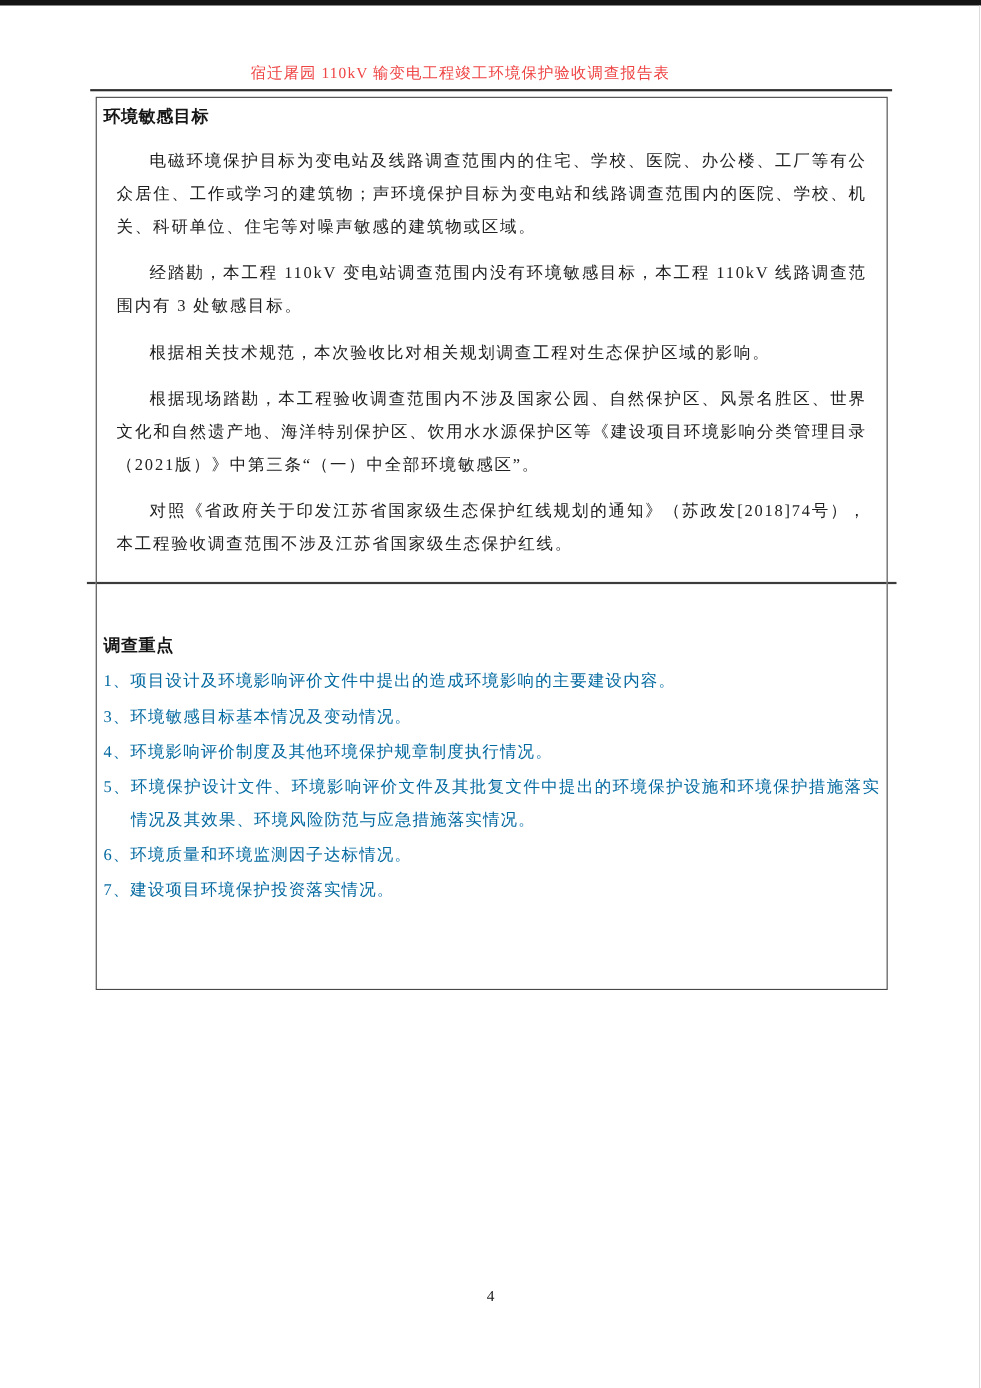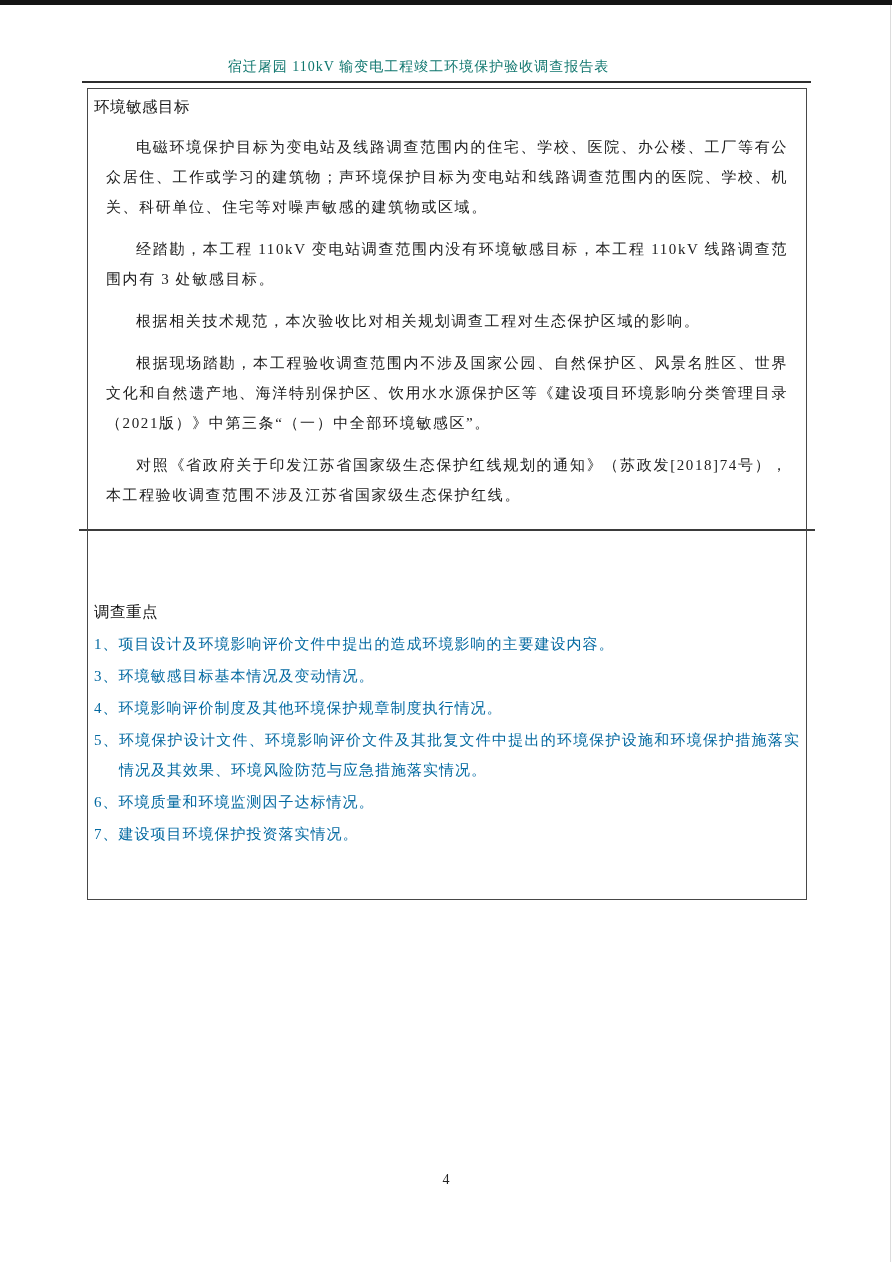--- a/index.html
+++ b/index.html
@@ -24,21 +24,21 @@
     width: 1px; height: 1257px;
     background: #dcdcdc;
   }
   .header-title {
     position: absolute;
     top: 58px; left: 0;
     width: 837px;
     text-align: center;
     font-size: 14px;
     letter-spacing: 1px;
-    color: #0f766e;
+    color: #ef4444;
     white-space: nowrap;
   }
   .header-rule {
     position: absolute;
     top: 81px; left: 82px;
     width: 729px; height: 2px;
     background: #2e2e2e;
   }
   .sep-ext {
     position: absolute;
@@ -57,25 +57,25 @@
   .row {
     box-sizing: border-box;
     padding: 5px 6px 0 6px;
   }
   .row1 {
     height: 442px;
     border-bottom: 2px solid #3b3b3b;
   }
   .row2 {
     height: 368px;
-    padding-top: 68px;
+    padding-top: 44px;
   }
   .box-title {
     font-size: 15.5px;
-    font-weight: normal;
+    font-weight: bold;
     line-height: 26px;
     letter-spacing: 0.5px;
     color: #161616;
   }
   .para {
     margin: 12px;
     font-size: 15px;
     line-height: 30px;
     text-align: justify;
     text-indent: 2em;

